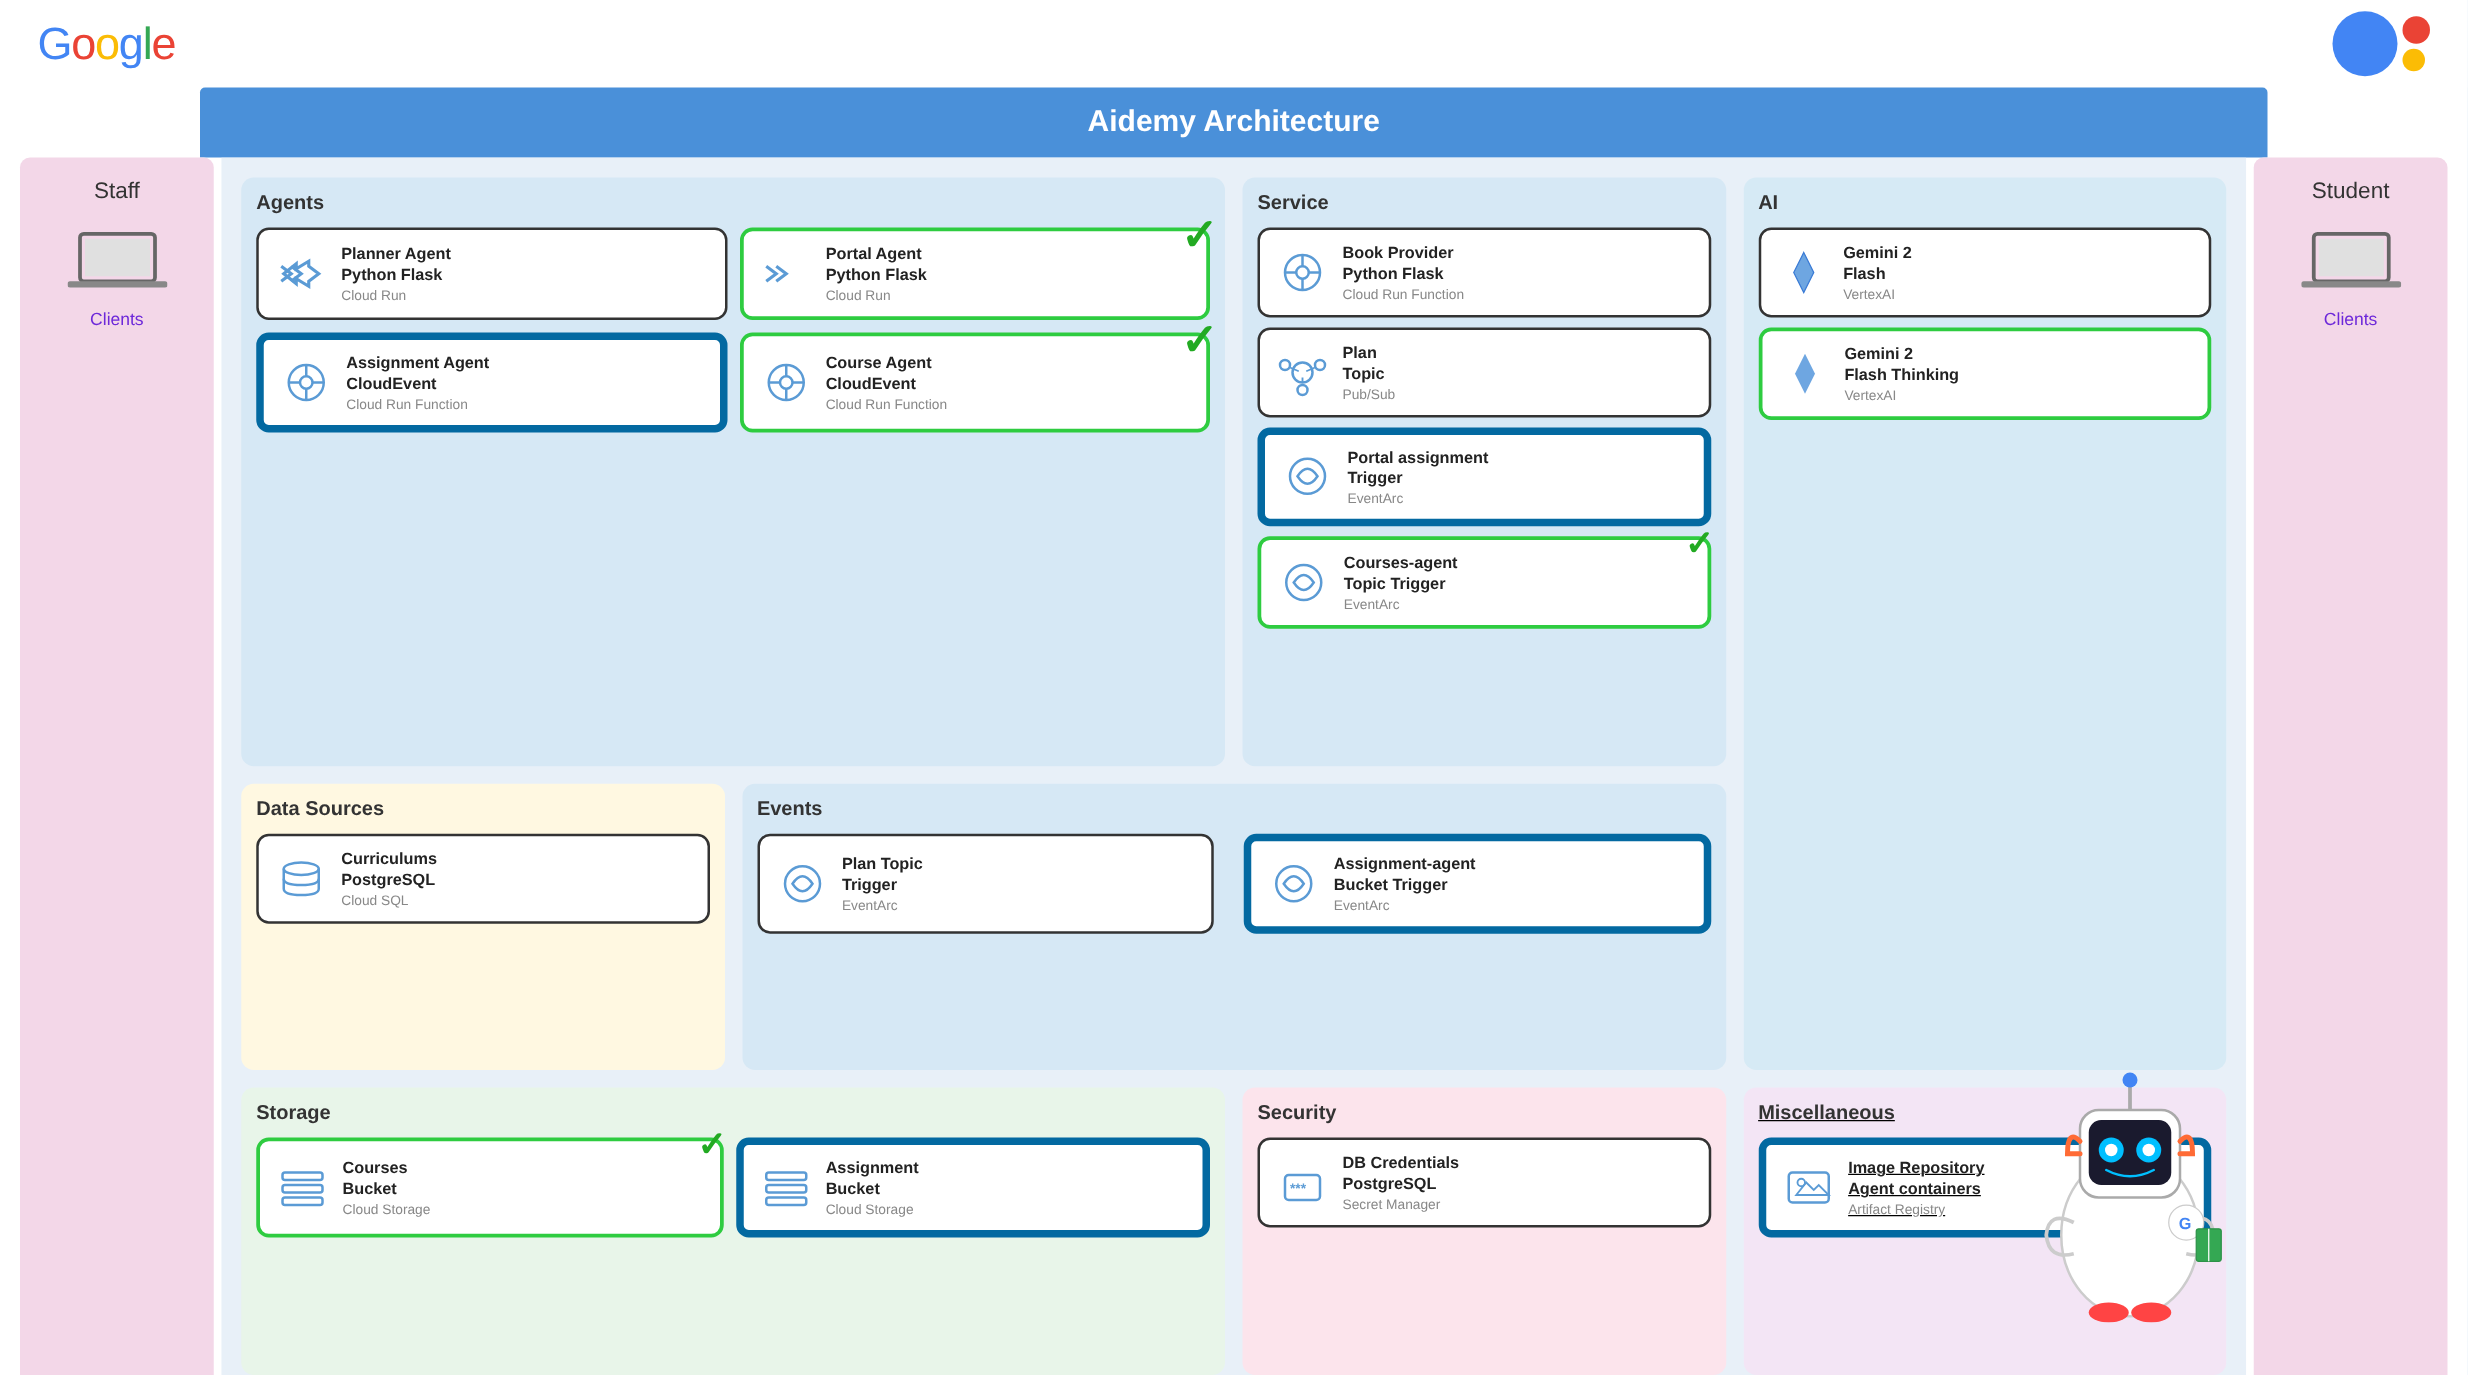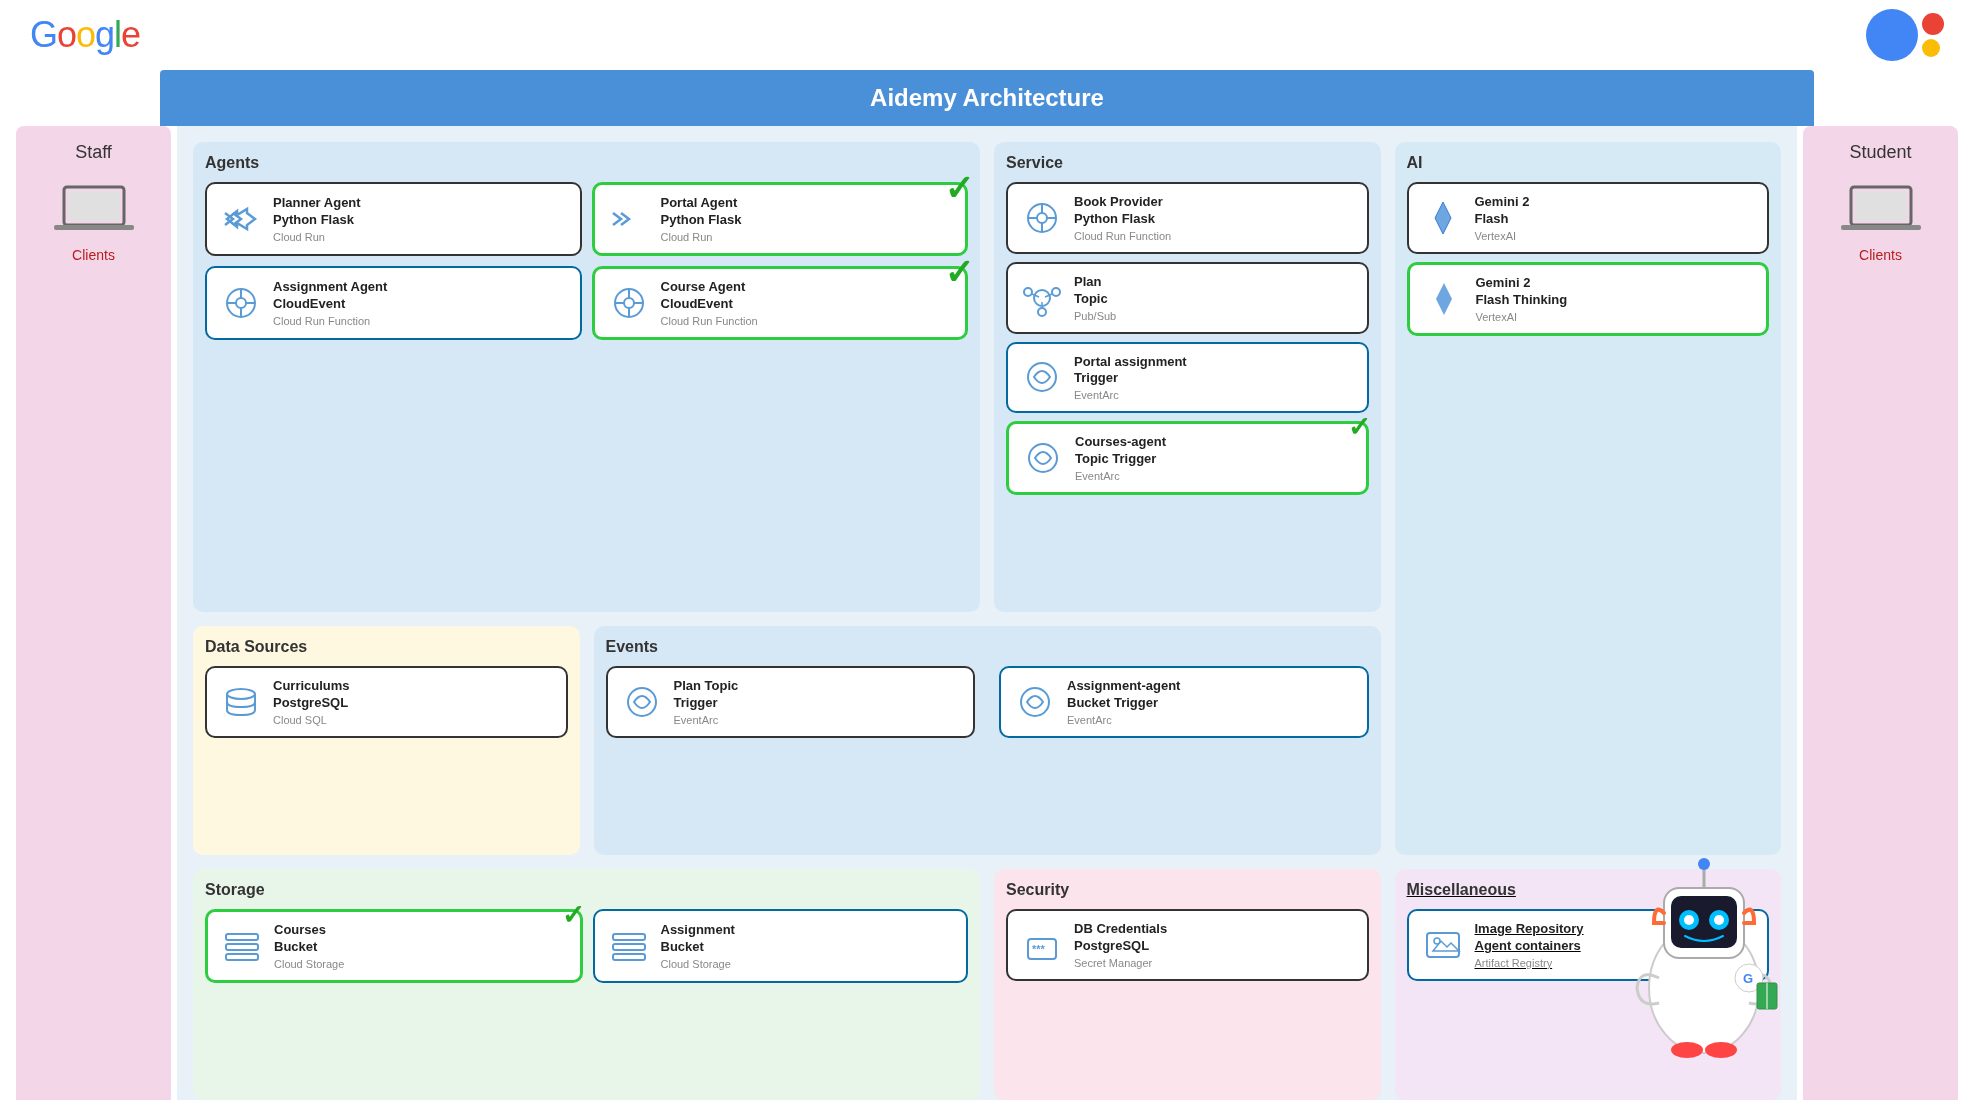--- a/index.html
+++ b/index.html
@@ -81,21 +81,21 @@
       font-weight: 500;
       color: #333;
       margin-bottom: 16px;
     }
     .laptop-icon {
       width: 80px;
       height: 60px;
     }
     .laptop-label {
       font-size: 14px;
-      color: #b91c1c;
+      color: #6d28d9;
       margin-top: 8px;
       text-align: right;
     }
 
     
     .arch-area {
       flex: 1;
       background: #E8F0F8;
       border-radius: 0 0 8px 8px;
       padding: 16px;
@@ -154,21 +154,21 @@
       grid-row: 3;
     }
     .misc-section {
       background: #F3E5F5;
       grid-column: 4 / 5;
       grid-row: 3;
       text-decoration: underline;
     }
     .card {
       background: white;
-      border: 2px solid #0369a1;
+      border: 6px solid #0369a1;
       border-radius: 10px;
       padding: 10px 12px;
       display: flex;
       align-items: center;
       gap: 10px;
       min-width: 160px;
       flex: 1;
       position: relative;
     }
     .card.green-border {

